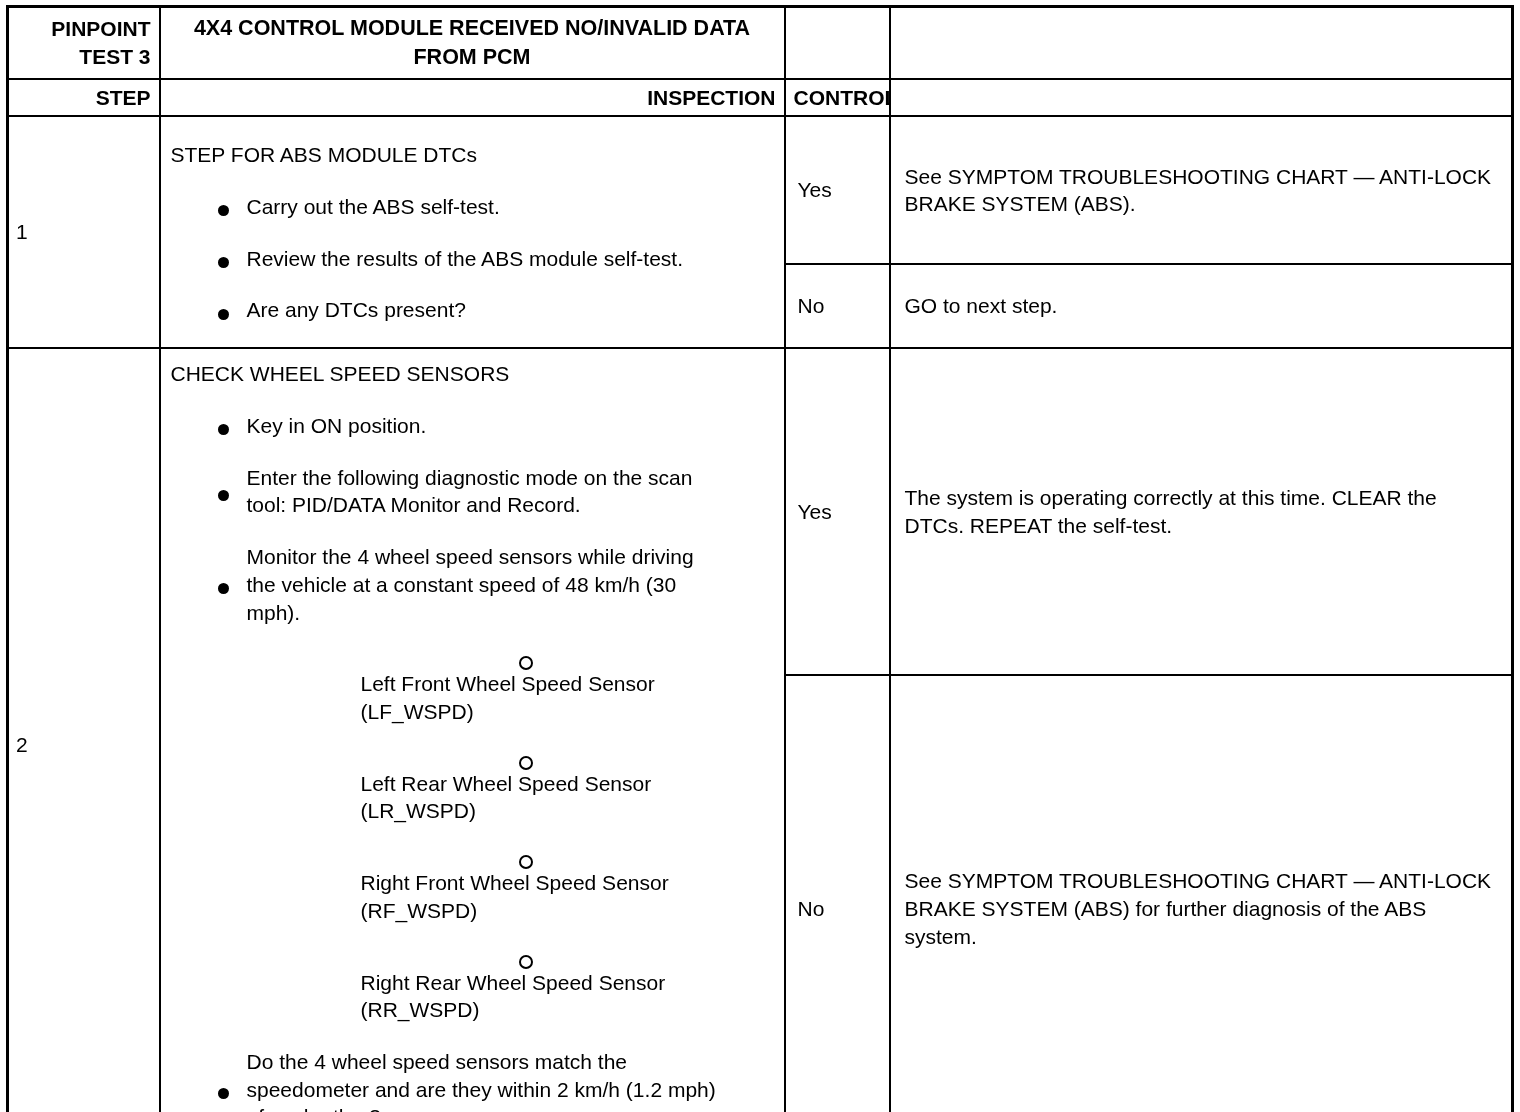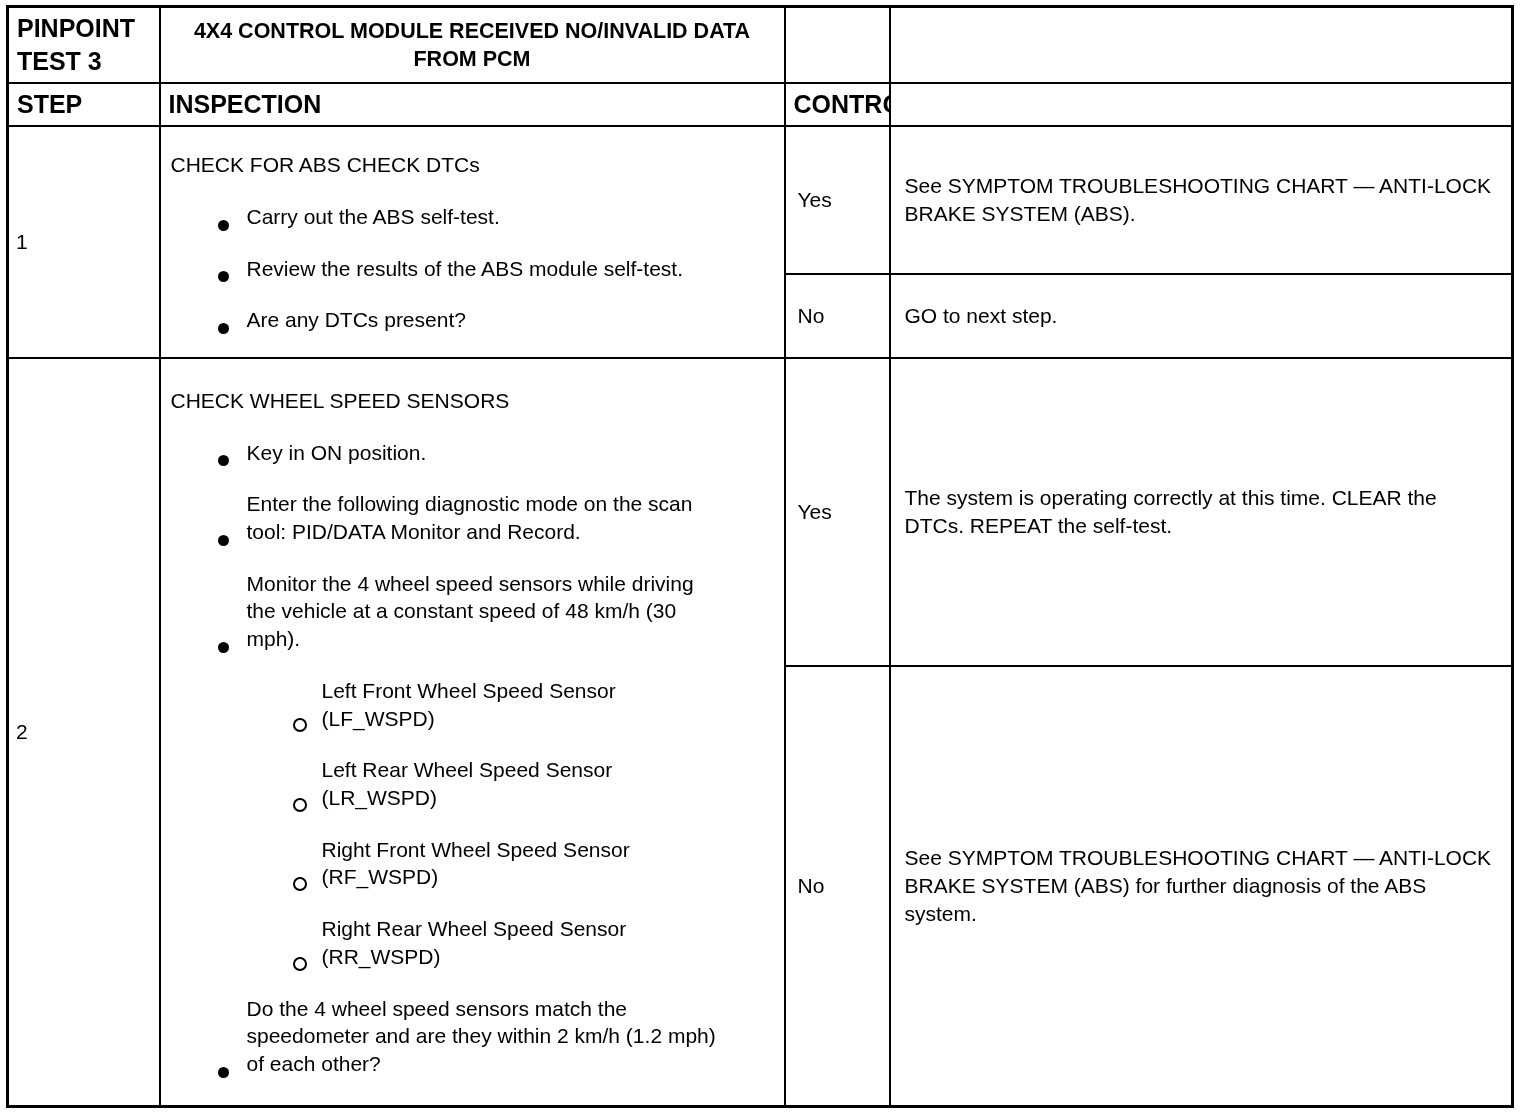--- a/index.html
+++ b/index.html
@@ -25,22 +25,22 @@
     line-height: 1.32;
   }
   table.pinpoint td {
     border: 2px solid #000;
     vertical-align: middle;
     box-sizing: border-box;
     overflow: hidden;
   }
   td.hdr {
     font-weight: bold;
-    text-align: left;
-    font-size: 25px;
+    text-align: right;
+    font-size: 21px;
     padding: 4px 8px;
   }
   td.title-cell {
     font-weight: bold;
     text-align: center;
     font-size: 21.5px;
     padding: 6px 30px;
   }
   td.step-num {
     vertical-align: middle;
@@ -50,24 +50,24 @@
   }
   td.insp {
     vertical-align: top;
     padding: 9px 10px 10px 10px;
   }
   .insp-title {
     margin: 2px 0 0 0;
   }
   .bullet, .subbullet {
     display: flex;
-    align-items: flex-end;
+    align-items: center;
   }
   .bullet { margin: 24px 0 0 47px; }
-  .subbullet { margin: 24px 0 0 122px; }
+  .subbullet { margin: 24px 0 0 122px; flex-direction: column; }
   .dot {
     width: 11px; height: 11px;
     background: #000;
     border-radius: 50%;
     margin: 8px 18px 0 0;
     flex-shrink: 0;
   }
   .circle {
     width: 10px; height: 10px;
     border: 2.5px solid #000;
@@ -114,21 +114,21 @@
       <tr style="height:32px">
         <td class="hdr">STEP</td>
         <td class="hdr">INSPECTION</td>
         <td class="hdr">CONTROL</td>
         <td></td>
       </tr>
 
       <tr style="height:148px">
         <td class="step-num" rowspan="2">1</td>
         <td class="insp" rowspan="2">
-          <div class="insp-title">CHECK FOR ABS CHECK DTCs</div>
+          <div class="insp-title">STEP FOR ABS MODULE DTCs</div>
           <div class="bullet">
             <span class="dot"></span>
             <span class="b-text">Carry out the ABS self-test.</span>
           </div>
           <div class="bullet">
             <span class="dot"></span>
             <span class="b-text">Review the results of the ABS module self-test.</span>
           </div>
           <div class="bullet">
             <span class="dot"></span>

